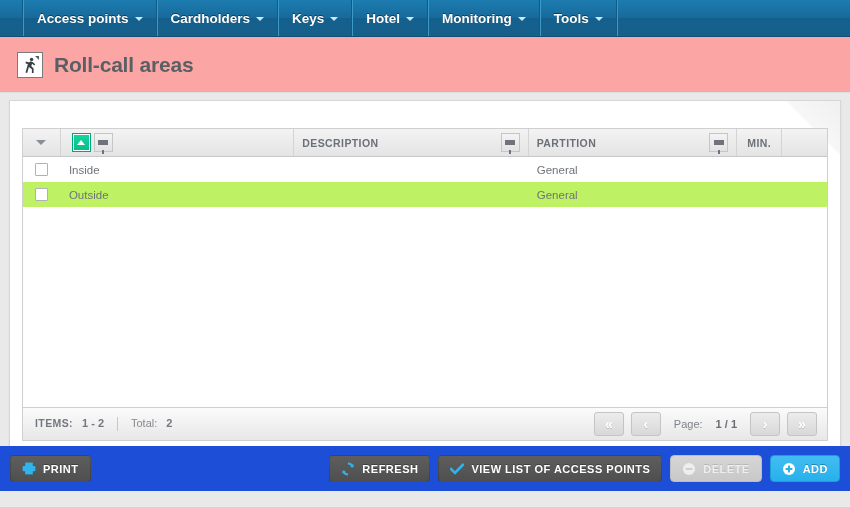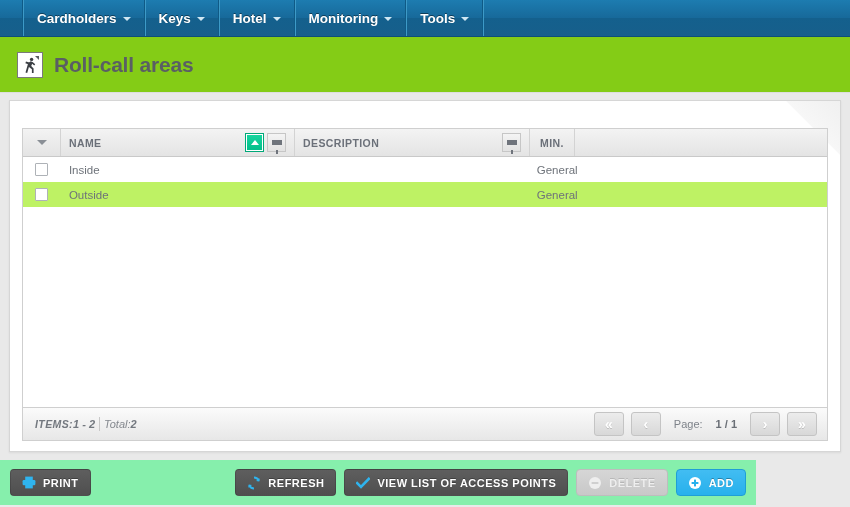--- a/index.html
+++ b/index.html
@@ -35,21 +35,21 @@
     width:0;height:0;
     border-left:4px solid transparent;border-right:4px solid transparent;
     border-top:4px solid #cfe7f3;
     margin-top:2px;
   }
   .nav-tail{flex:1;border-left:1px solid #3d9ac7;}
 
   
   .titlebar{
     height:56px;width:850px;box-sizing:border-box;
-    background:#84cc16;
+    background:#fca5a5;
     border-bottom:1px solid #dedede;
     display:flex;align-items:center;padding-left:17px;gap:11px;
   }
   .title-icon{
     width:26px;height:26px;box-sizing:border-box;
     border:1px solid #7a7a7a;background:#ffffff;
     display:flex;align-items:center;justify-content:center;
     position:relative;
   }
   .title-icon svg{display:block;}
@@ -155,21 +155,21 @@
   }
 
   
   .grid-foot{
     position:absolute;left:12px;top:306px;width:806px;height:34px;
     box-sizing:border-box;
     background:linear-gradient(to bottom,#fbfbfb,#e7e7e7);
     border:1px solid #cfcfcf;
     display:flex;align-items:center;
   }
-  .items-block{display:flex;align-items:center;padding-left:12px;flex:0 0 auto;font-style:italic;}
+  .items-block{display:flex;align-items:flex-start;gap:9px;padding-left:12px;flex:0 0 auto;}
   .items-lbl{font-size:10.5px;font-weight:bold;color:#73787f;letter-spacing:.4px;}
   .items-val{font-size:11px;font-weight:bold;color:#73787f;}
   .vsep{width:1px;height:14px;background:#c8c8c8;margin:0 4px;}
   .total{font-size:11px;color:#85898f;}
   .foot-spacer{flex:1;}
   .pager{
     display:flex;align-items:center;gap:7px;padding-right:10px;
     height:100%;
   }
   .pbtn{
@@ -179,22 +179,22 @@
     display:flex;align-items:center;justify-content:center;
     color:#ffffff;font-size:14px;font-weight:bold;
     text-shadow:0 1px 0 rgba(0,0,0,.15);
     cursor:pointer;
   }
   .page-lbl{font-size:11px;color:#7e838a;padding:0 6px;}
   .page-num{font-size:11px;color:#6a6f76;font-weight:bold;padding-right:6px;}
 
   
   .toolbar{
-    position:absolute;left:0;top:460px;width:756px;height:45px;
-    background:#86efac;
+    position:absolute;left:0;top:446px;width:850px;height:45px;
+    background:#1d4ed8;
     display:flex;align-items:center;
     box-sizing:border-box;padding:0 10px;
   }
   .btn{
     display:flex;align-items:center;gap:7px;
     height:27px;padding:0 11px;
     border-radius:4px;
     font-size:11px;font-weight:bold;color:#ffffff;
     letter-spacing:.5px;
     cursor:pointer;box-sizing:border-box;
@@ -214,20 +214,24 @@
   .tb-right{display:flex;align-items:center;gap:8px;}
 </style>
 </head>
 <body>
 
 <div class="app">
 
   <div class="navbar">
     <div class="nav-lead"></div>
 
+    <div class="nav-item">
+      <span>Access points</span>
+      <span class="caret"></span>
+    </div>
     <div class="nav-item">
       <span>Cardholders</span>
       <span class="caret"></span>
     </div>
     <div class="nav-item">
       <span>Keys</span>
       <span class="caret"></span>
     </div>
     <div class="nav-item">
       <span>Hotel</span>
@@ -263,36 +267,41 @@
 
     <div class="grid">
 
       <div class="grid-head">
 
         <div class="hcell c-check">
           <span class="chevron-down"></span>
         </div>
 
         <div class="hcell c-name">
-          <span class="lbl">NAME</span>
           <span class="hbtn sort">
             <span class="tri"></span>
           </span>
           <span class="hbtn filter">
             <span class="funnel"></span>
           </span>
         </div>
 
         <div class="hcell c-desc">
           <span class="lbl">DESCRIPTION</span>
           <span class="hbtn filter">
             <span class="funnel"></span>
           </span>
         </div>
 
+        <div class="hcell c-part">
+          <span class="lbl">PARTITION</span>
+          <span class="hbtn filter">
+            <span class="funnel"></span>
+          </span>
+        </div>
 
         <div class="hcell c-min">
           <span>MIN.</span>
         </div>
 
         <div class="hcell c-max">
           <span>MAX.</span>
         </div>
       </div>
 

